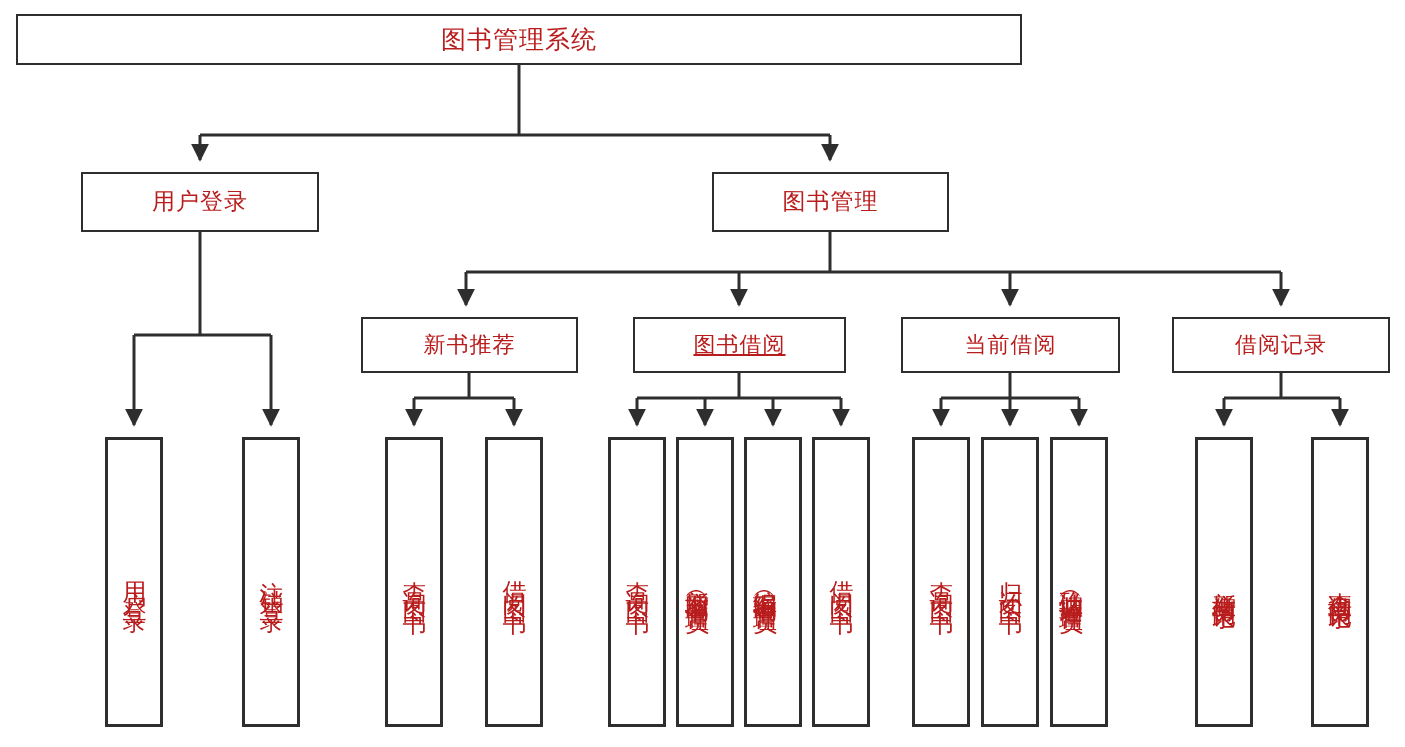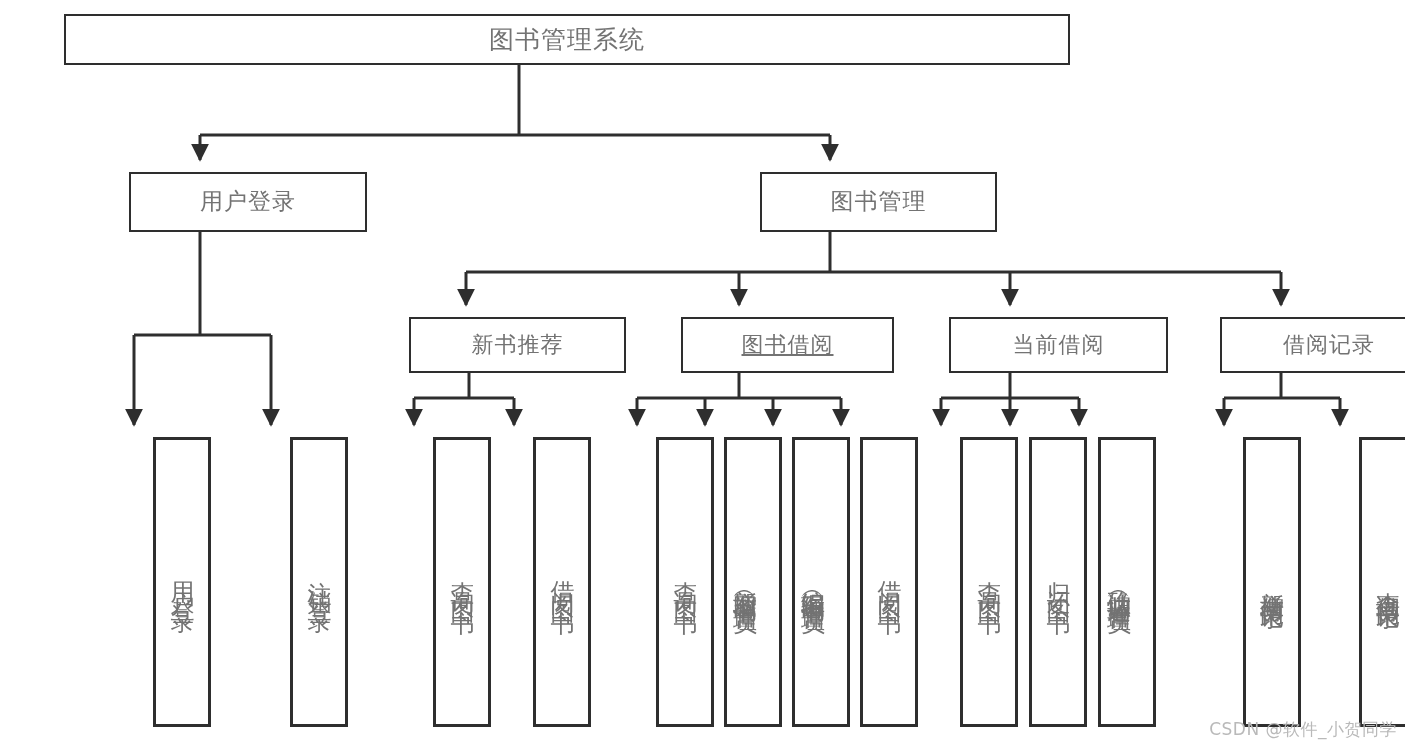--- a/index.html
+++ b/index.html
@@ -27,23 +27,22 @@
     pointer-events: none;
   }
   .node {
     position: absolute;
     box-sizing: border-box;
     background: #ffffff;
     border: 2.5px solid #2e2e2e;
     display: flex;
     align-items: center;
     justify-content: center;
-    color: #737373;
+    color: #b91c1c;
     z-index: 3;
-    margin-left: 48px;
   }
   .node-label {
     display: block;
     text-align: center;
     line-height: 1.02;
     white-space: nowrap;
   }
   
   .node.root {
     left: 16px;
@@ -236,15 +235,14 @@
     <span class="node-label">确认归还（管理员）</span>
   </div>
 
   <div class="node leaf pad-mid tall-text" style="left:1195px;">
     <span class="node-label">新增借阅记录</span>
   </div>
   <div class="node leaf pad-mid tall-text" style="left:1311px;">
     <span class="node-label">查询借阅记录</span>
   </div>
 
-  <div class="watermark">CSDN @软件_小贺同学</div>
 
 </div>
 
 </body></html>

